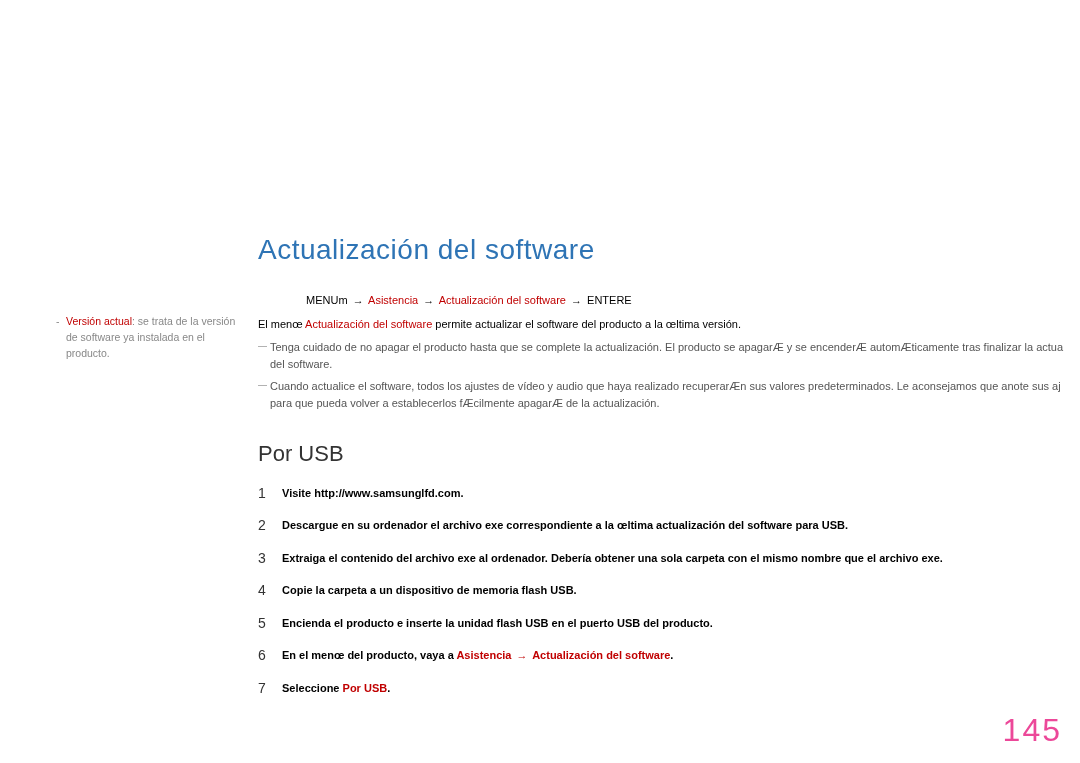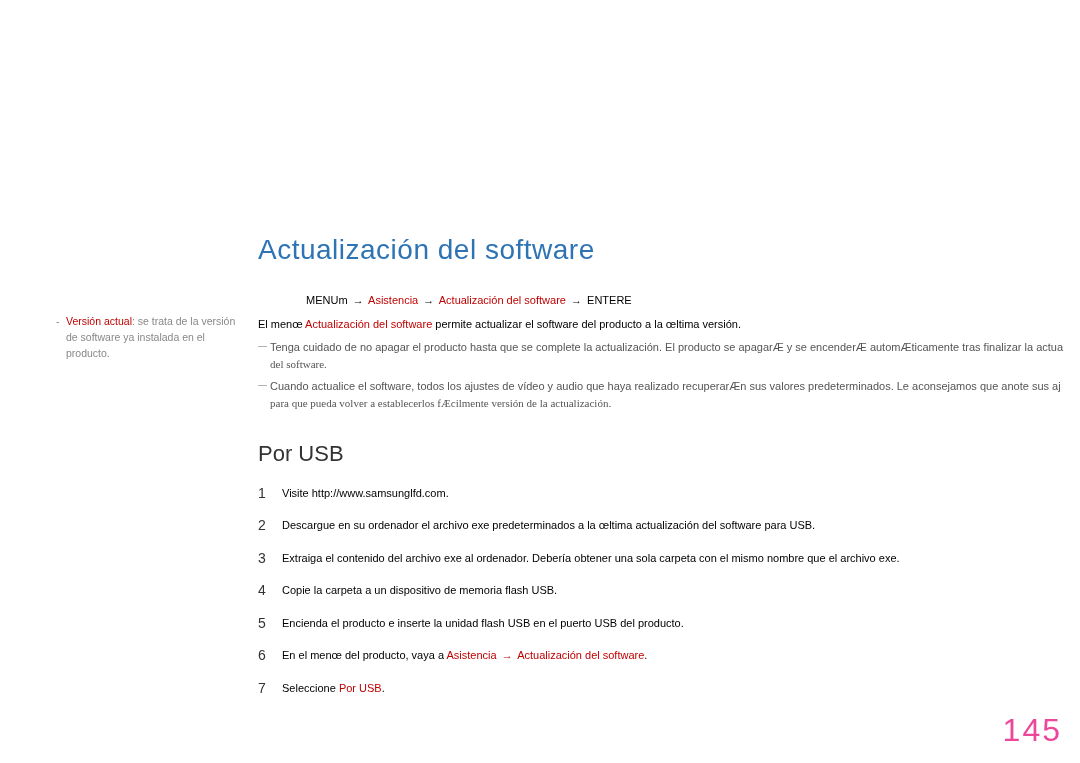--- a/index.html
+++ b/index.html
@@ -55,32 +55,32 @@
     content: "―";
     position: absolute;
     left: 0;
     top: 0;
     color: #888;
     font-size: 9px;
   }
   .note-line .indent {
     display: block;
     padding-left: 0;
-    font-family: Liberation Serif, serif;
   }
   .subheading {
     font-size: 22px;
     font-weight: 400;
     color: #333;
     margin-top: 28px;
     margin-bottom: 18px;
   }
   .steps {
     list-style: none;
     counter-reset: step;
+    font-weight: bold;
   }
   .steps li {
     counter-increment: step;
     font-size: 11px;
     color: #000;
     line-height: 1.5;
     margin-bottom: 16px;
     position: relative;
     padding-left: 24px;
   }
@@ -158,31 +158,31 @@
       <span>permite actualizar el software del producto a la œltima versión.</span>
     </div>
 
     <div class="note-line">
       <span>Tenga cuidado de no apagar el producto hasta que se complete la actualización. El producto se apagarÆ y se encenderÆ automÆticamente tras finalizar la actua</span>
       <span class="indent">del software.</span>
     </div>
 
     <div class="note-line">
       <span>Cuando actualice el software, todos los ajustes de vídeo y audio que haya realizado recuperarÆn sus valores predeterminados. Le aconsejamos que anote sus aj</span>
-      <span class="indent">para que pueda volver a establecerlos fÆcilmente versión de la actualización.</span>
+      <span class="indent">para que pueda volver a establecerlos fÆcilmente apagarÆ de la actualización.</span>
     </div>
 
     <h2 class="subheading">Por USB</h2>
 
     <ol class="steps">
       <li>
         <span>Visite http://www.samsunglfd.com.</span>
       </li>
       <li>
-        <span>Descargue en su ordenador el archivo exe predeterminados a la œltima actualización del software para USB.</span>
+        <span>Descargue en su ordenador el archivo exe correspondiente a la œltima actualización del software para USB.</span>
       </li>
       <li>
         <span>Extraiga el contenido del archivo exe al ordenador. Debería obtener una sola carpeta con el mismo nombre que el archivo exe.</span>
       </li>
       <li>
         <span>Copie la carpeta a un dispositivo de memoria flash USB.</span>
       </li>
       <li>
         <span>Encienda el producto e inserte la unidad flash USB en el puerto USB del producto.</span>
       </li>

